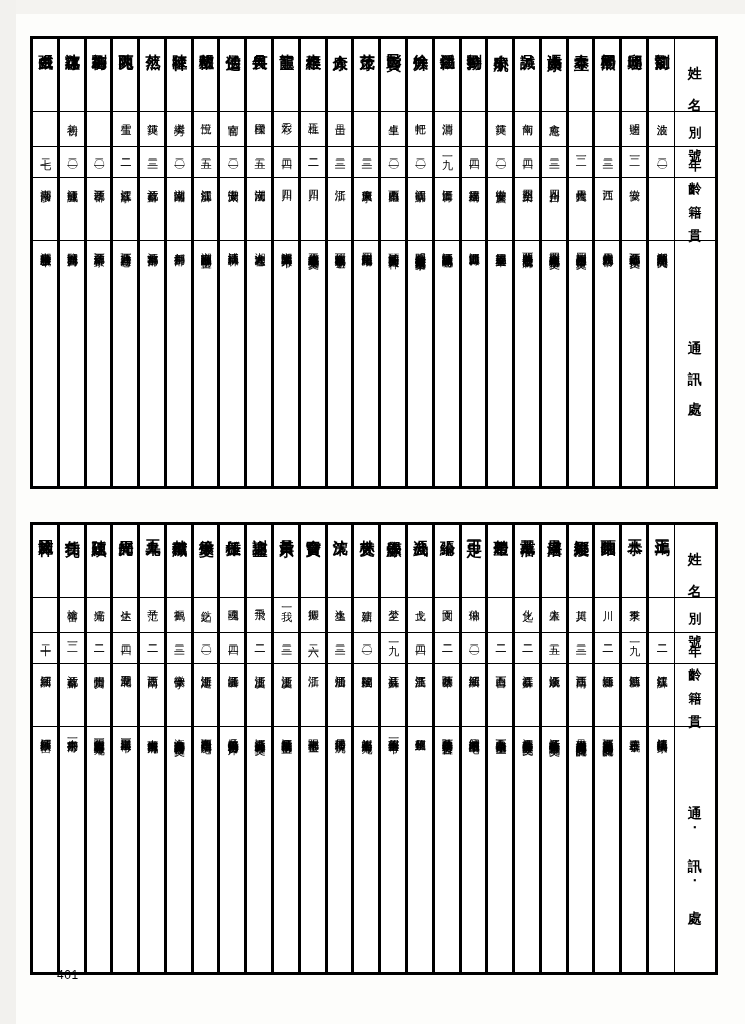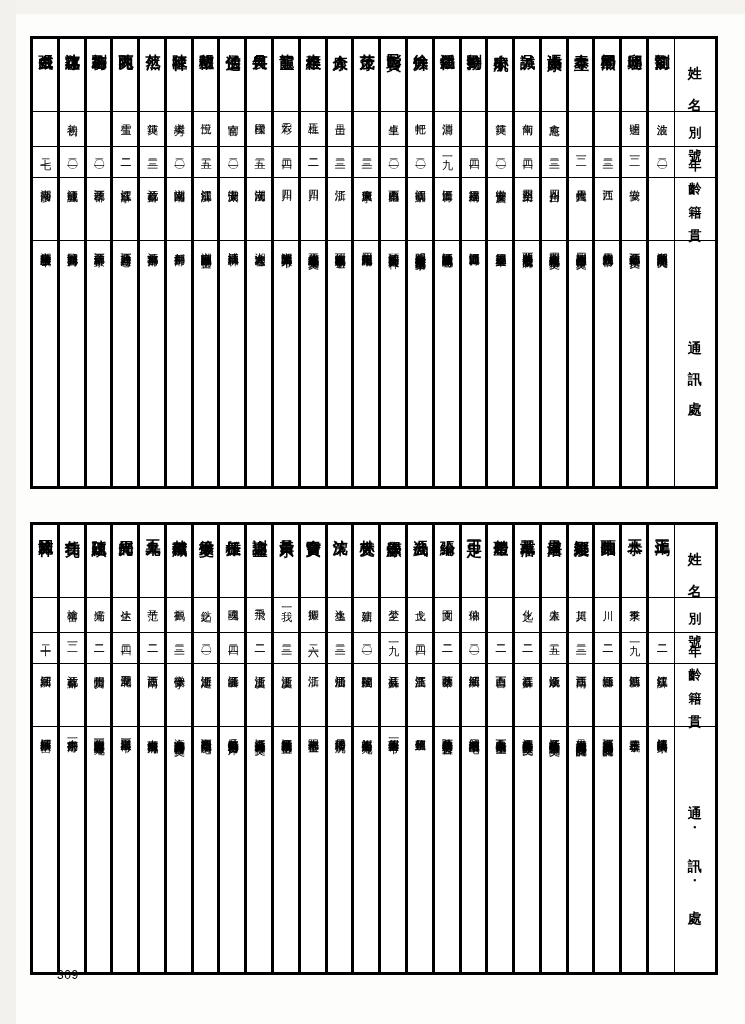--- a/index.html
+++ b/index.html
@@ -1428,14 +1428,14 @@
           </td>
           <td class="r-addr outer-bottom outer-right hdrcol hdr-cell">
           <div class="cell-inner center">
               <span class="v f-hdr">通 ．訊 ．處</span>
             </div>
         </td>
       </tr>
     </tbody>
   </table>
 
-  <div class="pageno">309</div>
+  <div class="pageno">401</div>
 </div>
 
 </body></html>

